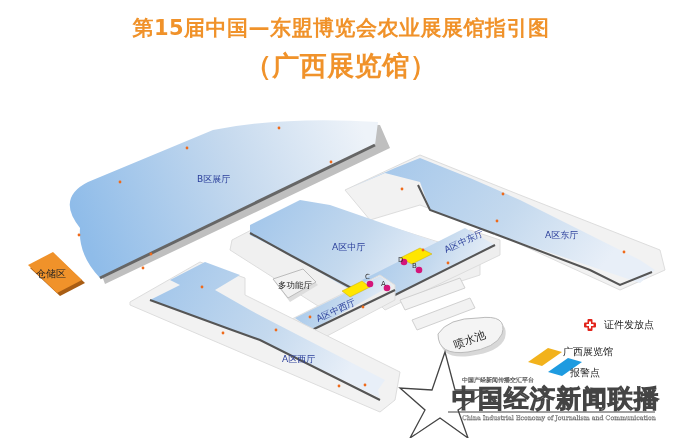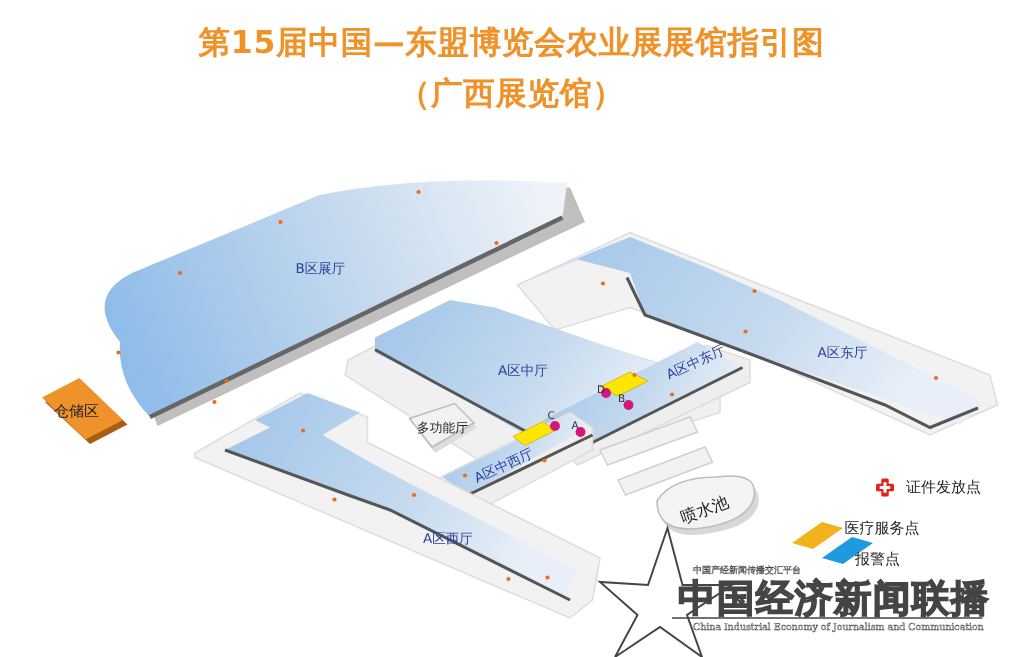--- a/index.html
+++ b/index.html
@@ -1,19 +1,19 @@
 <!DOCTYPE html>
 <html><head>
 <meta charset="utf-8">
 <style>
   html, body { margin:0; padding:0; background:#ffffff; }
   body { width:682px; height:438px; position:relative; overflow:hidden; font-family:"DejaVu Sans", sans-serif; }
   .title { position:absolute; left:0; width:682px; text-align:center; color:#f0922a; font-weight:bold; letter-spacing:0.5px; }
   .t1 { top:14px; font-size:21px; }
-  .t2 { top:48px; font-size:21px; }
+  .t2 { top:48px; font-size:27px; }
   svg.map { position:absolute; left:0; top:0; }
   .hall-label { font-size:9px; fill:#2a3e9a; font-family:"DejaVu Sans", sans-serif; }
   .lbl-black { font-size:10px; fill:#222; font-family:"DejaVu Sans", sans-serif; }
   .legend-text { position:absolute; font-size:10px; color:#222; white-space:nowrap; }
   .wm-main { font-family:"DejaVu Serif", serif; font-weight:bold; font-size:25px; fill:#ffffff; stroke:#444; stroke-width:0.9; letter-spacing:1px; }
   .wm-sub { font-size:6px; fill:#fff; stroke:#444; stroke-width:0.3; font-family:"DejaVu Sans", sans-serif; }
   .wm-en { font-size:6.3px; fill:#fff; stroke:#444; stroke-width:0.3; font-family:"DejaVu Serif", serif; }
 </style>
 </head>
 <body>
@@ -155,14 +155,14 @@
     <polygon points="445,352 432,390 400,388 425,410 410,438 440,418 468,438 458,410 488,390 455,390" fill="none" stroke="#444" stroke-width="1.3"></polygon>
     <polygon points="445,356 434,392 406,390 428,410 415,434 440,416 464,434 455,410 482,392 453,392" fill="#fff" opacity="0.9"></polygon>
     <line x1="448" y1="412" x2="655" y2="412" stroke="#444" stroke-width="1"></line>
     <text class="wm-sub" x="462" y="382">中国产经新闻传播交汇平台</text>
     <text class="wm-main" x="452" y="407">中国经济新闻联播</text>
     <text class="wm-en" x="462" y="420">China Industrial Economy of Journalism and Communication</text>
   </g>
 </svg>
 
 <div class="legend-text" style="left:604px; top:318px;">证件发放点</div>
-<div class="legend-text" style="left:563px; top:345px;">医疗服务点</div>
+<div class="legend-text" style="left:563px; top:345px;">广西展览馆</div>
 <div class="legend-text" style="left:570px; top:366px;">报警点</div>
 
 </body></html>

